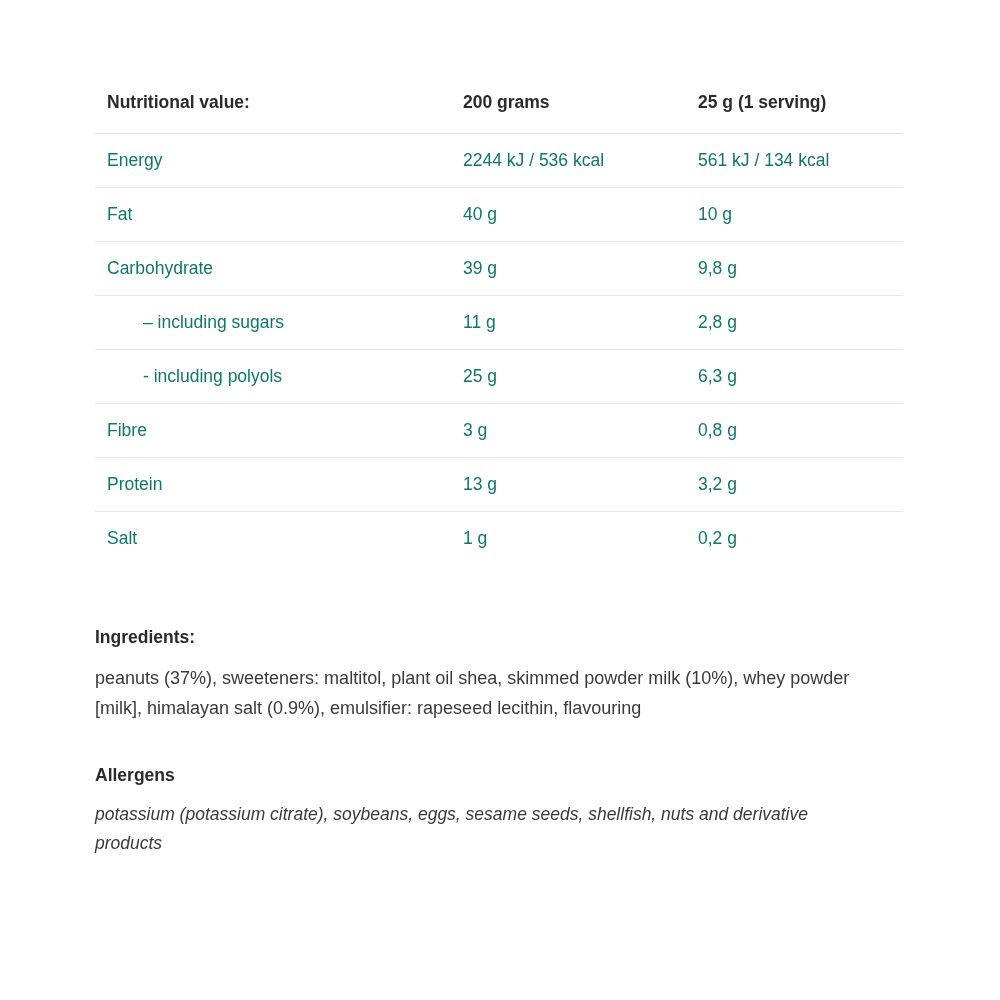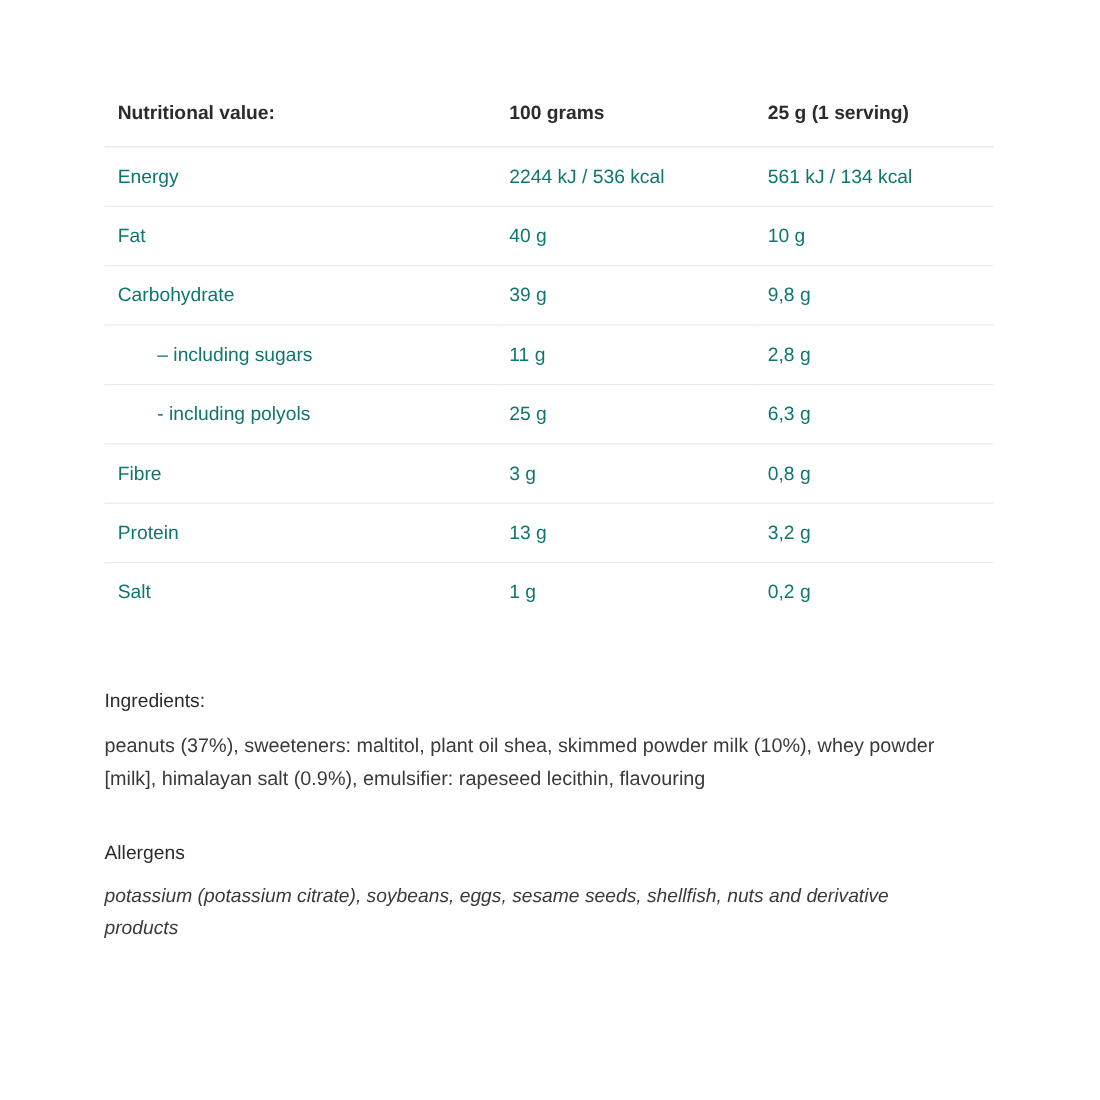--- a/index.html
+++ b/index.html
@@ -53,21 +53,21 @@
   table.nutrition td.v { padding-left: 10px; }
   table.nutrition tr.sub td.label { padding-left: 48px; }
   table.nutrition tr:last-child td { border-bottom: none; }
 
   
   .section {
     width: 808px;
   }
   .block-heading {
     font-size: 17.5px;
-    font-weight: normal;
+    font-weight: bold;
     color: #2b2b2b;
     margin: 0;
   }
   .ingredients-heading { margin-top: 62px; }
   .body-text {
     font-size: 18px;
     line-height: 1.65;
     color: #3a3a3a;
     margin: 16px 0 0 0;
     max-width: 795px;
@@ -89,21 +89,21 @@
 
   <table class="nutrition">
     <colgroup>
       <col class="c-label">
       <col class="c-100">
       <col class="c-serv">
     </colgroup>
     <thead>
       <tr>
         <th>Nutritional value:</th>
-        <th class="v">100 grams</th>
+        <th class="v">200 grams</th>
         <th class="v">25 g (1 serving)</th>
       </tr>
     </thead>
     <tbody>
       <tr>
         <td class="label">Energy</td>
         <td class="v">2244 kJ / 536 kcal</td>
         <td class="v">561 kJ / 134 kcal</td>
       </tr>
       <tr>

